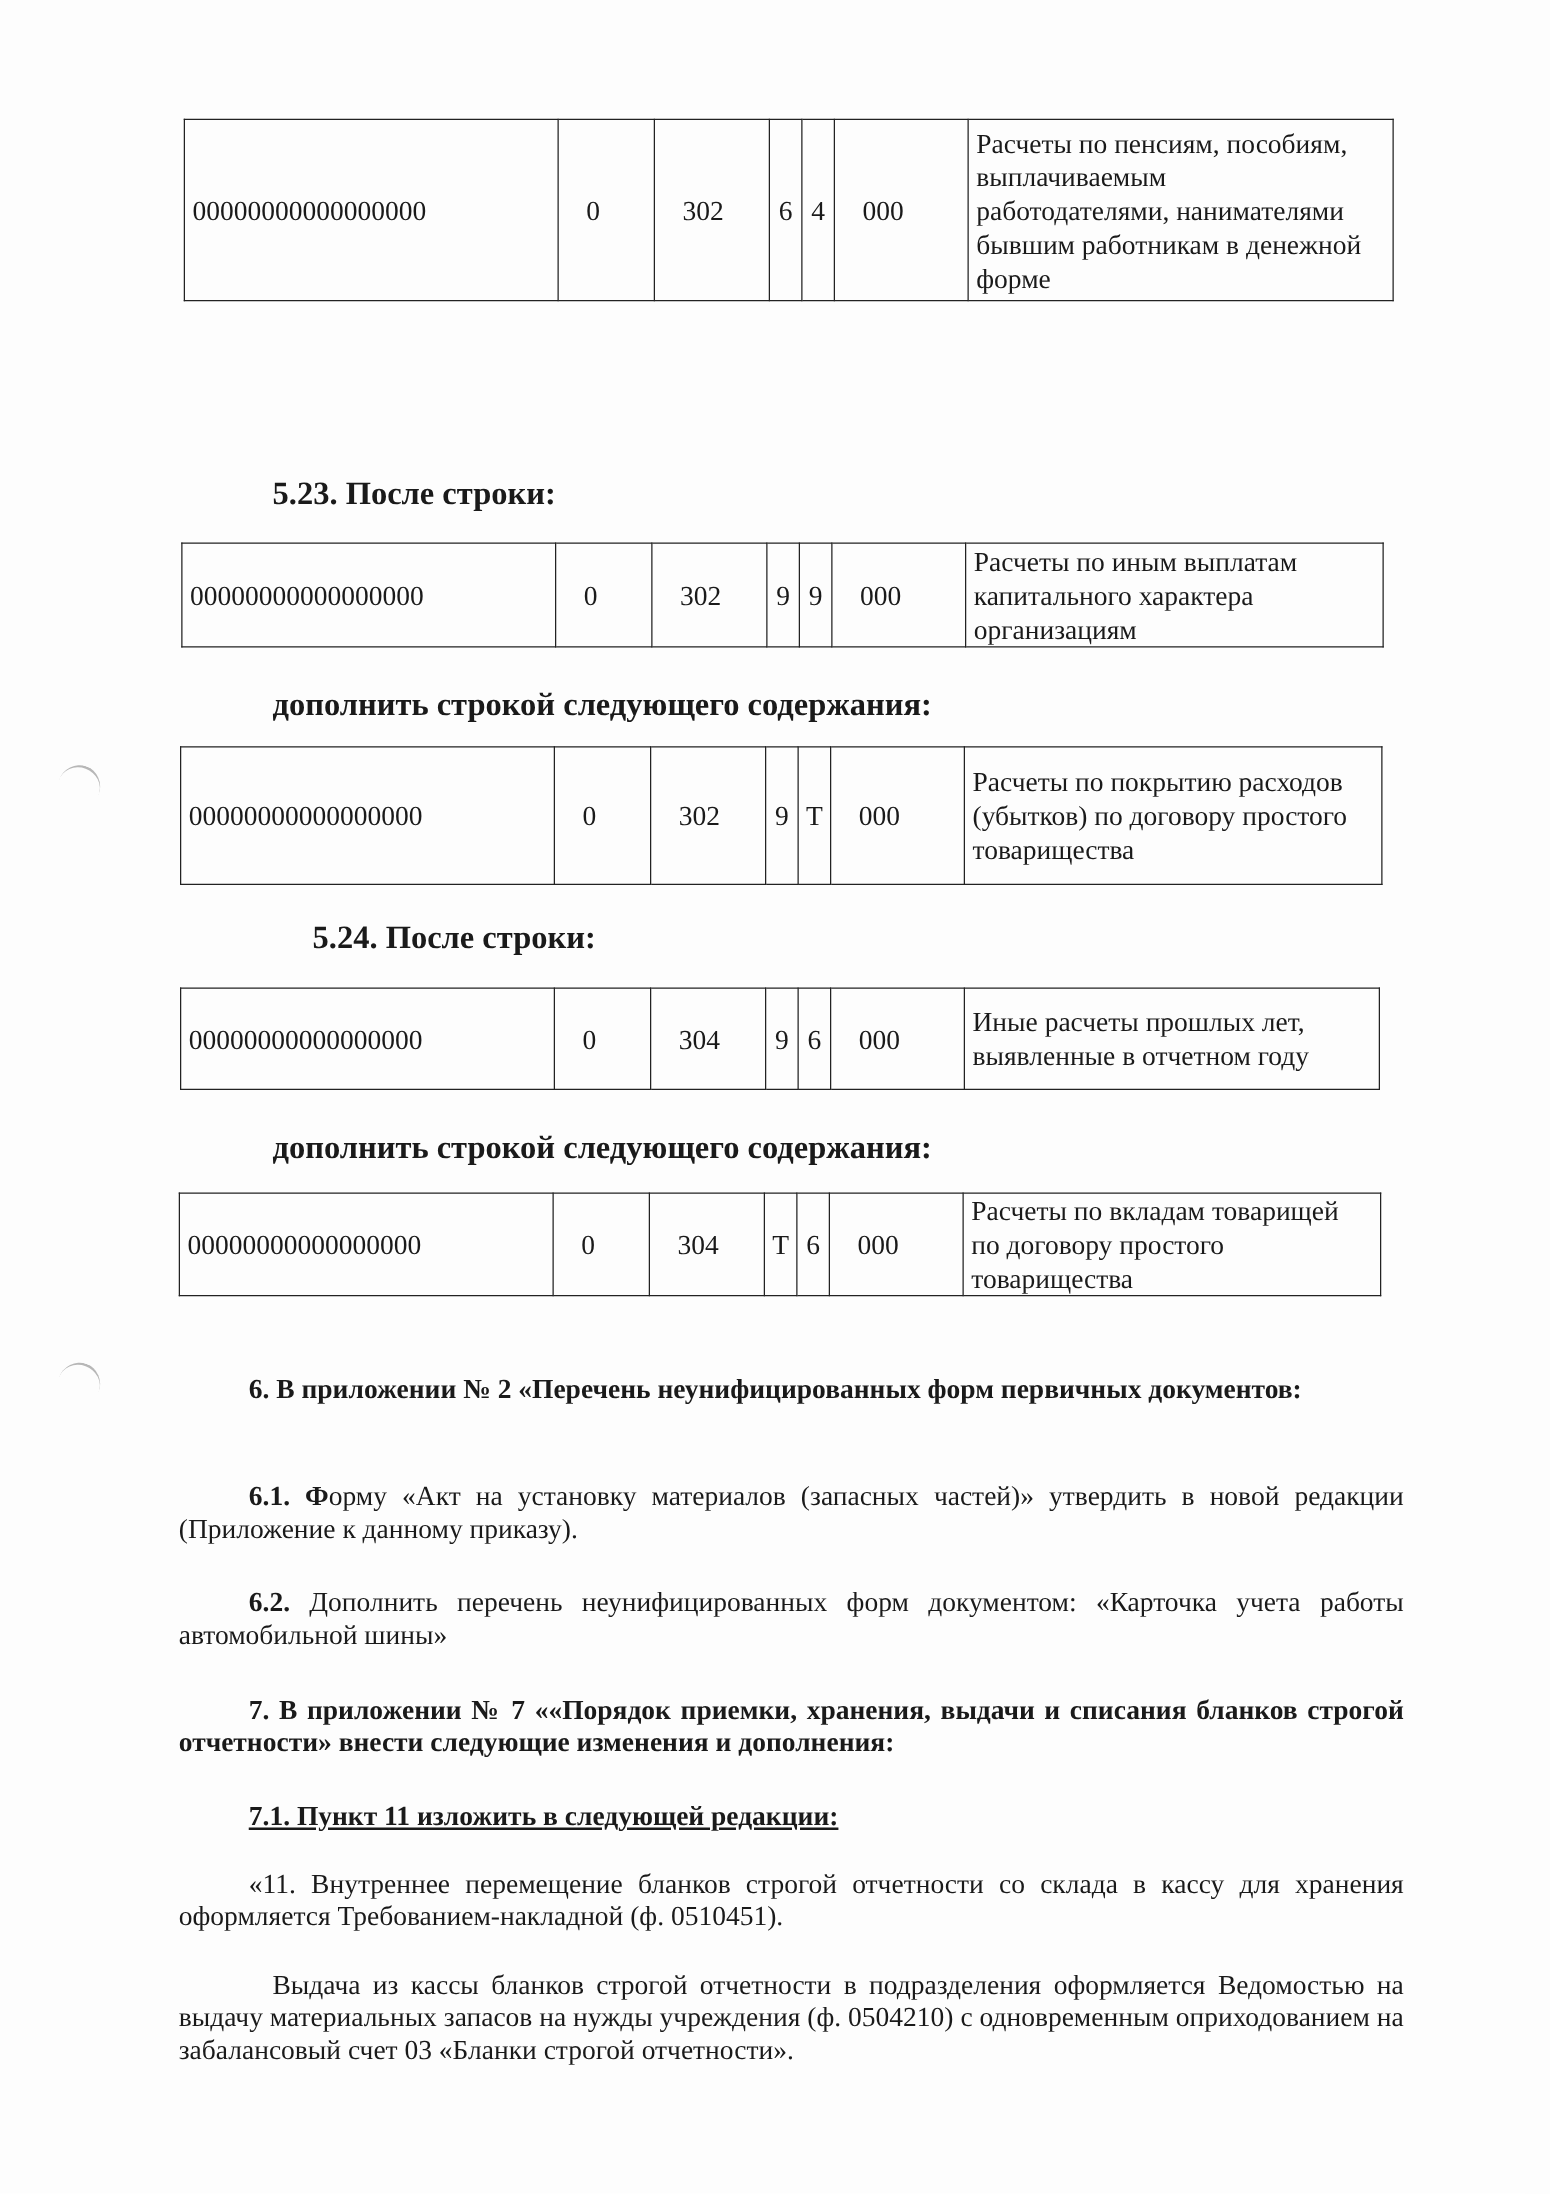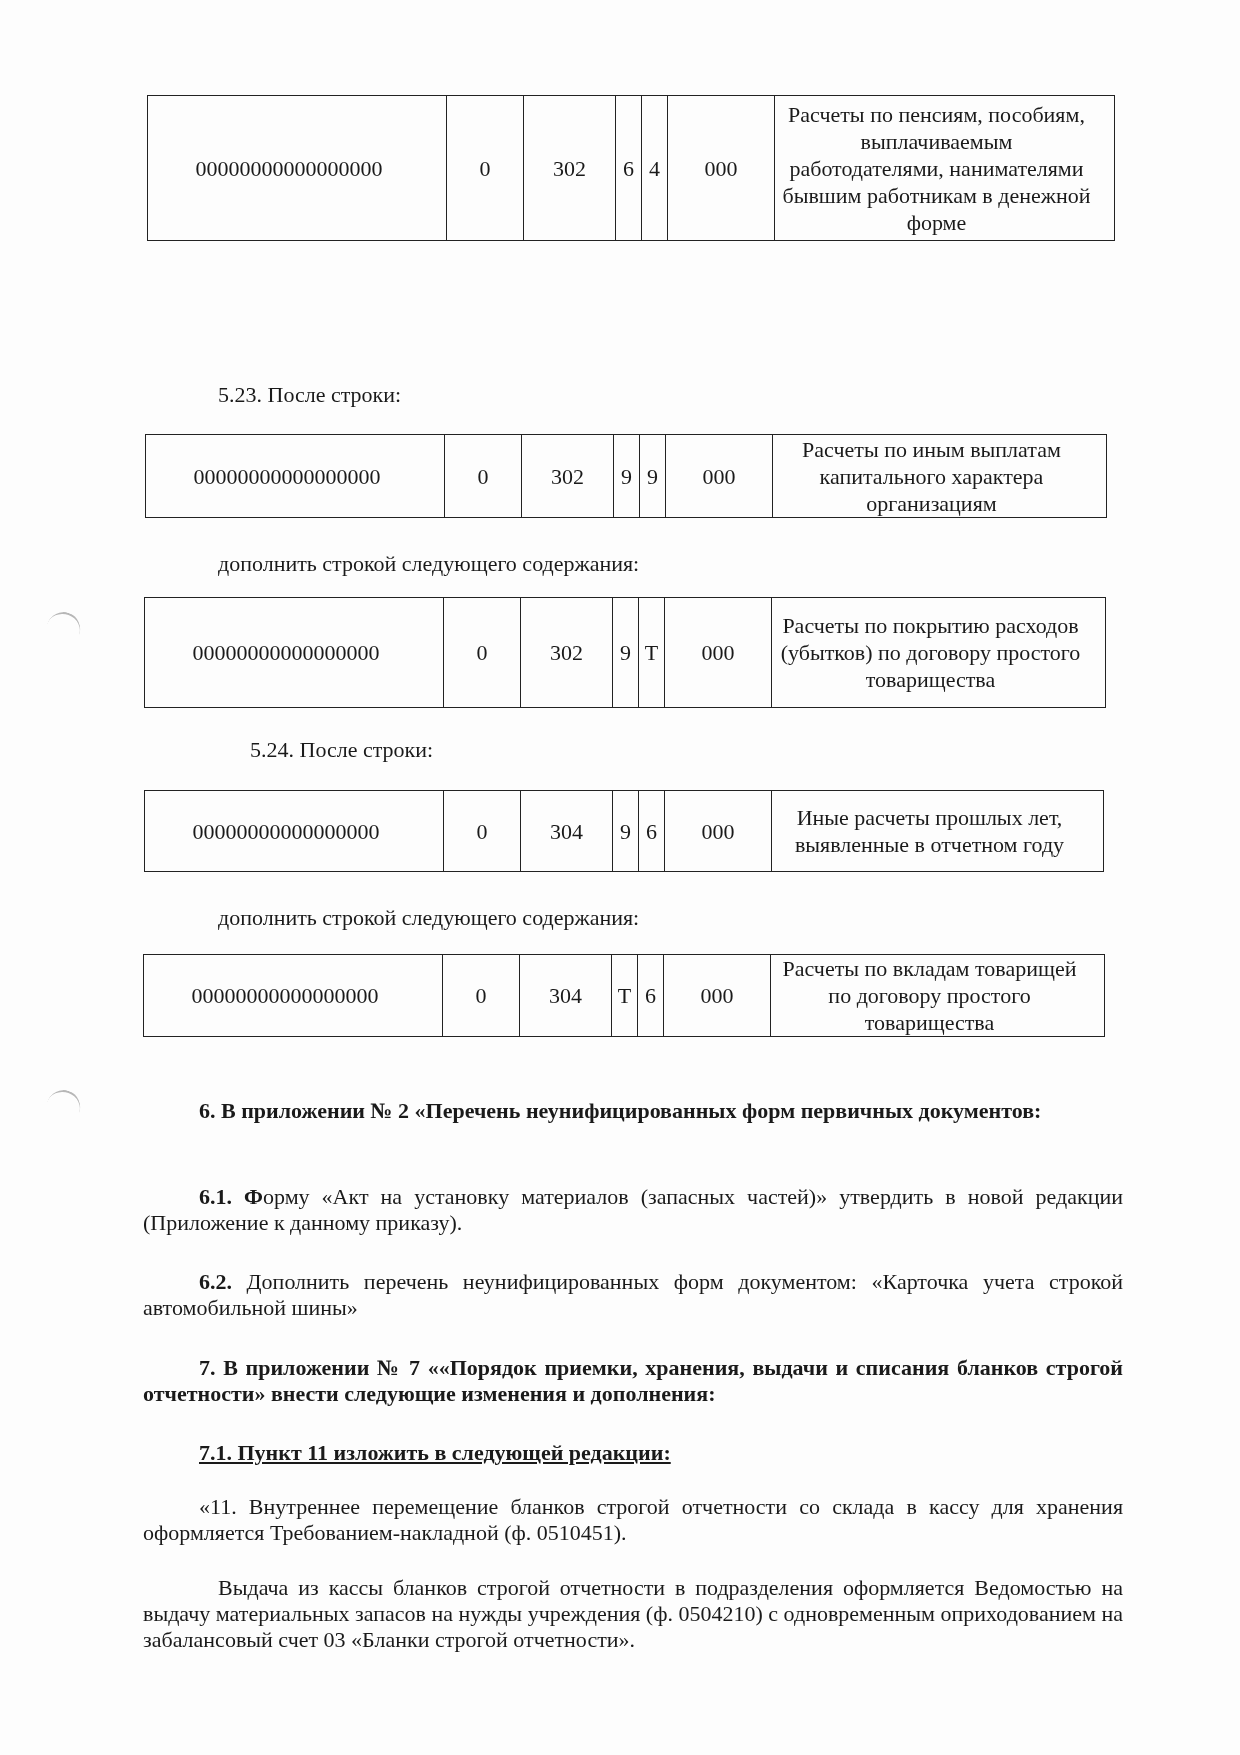--- a/index.html
+++ b/index.html
@@ -2,29 +2,29 @@
 <html><head>
 <meta charset="utf-8">
 <style>
   html, body { margin: 0; padding: 0; background: #ffffff; }
   body { width: 1240px; height: 1755px; position: relative; overflow: hidden;
          font-family: "Liberation Serif", "DejaVu Serif", serif; color: #1a1a1a; }
   .page { position: absolute; left: 0; top: 0; width: 1240px; height: 1755px; background: #fdfdfd; }
   .punch { position: absolute; width: 34px; height: 34px; border-top: 2px solid #9a9a9a; border-radius: 50%;
            transform: rotate(20deg); opacity: 0.7; }
   .code-table { position: absolute; border-collapse: collapse; font-size: 22px; line-height: 27px; }
-  .code-table td { border: 1.6px solid #222; padding: 0 22px; vertical-align: middle; text-align: center; }
+  .code-table td { border: 1.6px solid #222; padding: 0 22px; vertical-align: middle; }
   .code-table td.c-code { width: 270px; padding-left: 6px; }
   .code-table td.c-a { width: 32px; }
   .code-table td.c-b { width: 47px; }
   .code-table td.c-c { width: 17px; text-align: center; padding: 0 4px; }
   .code-table td.c-d { width: 17px; text-align: center; padding: 0 4px; }
   .code-table td.c-e { width: 62px; }
   .code-table td.c-desc { padding-left: 6px; }
-  .heading { position: absolute; font-weight: normal; font-size: 22px; line-height: 27px; white-space: nowrap; }
+  .heading { position: absolute; font-weight: bold; font-size: 26px; line-height: 27px; white-space: nowrap; }
   .para { position: absolute; left: 143px; width: 980px; font-size: 22px; line-height: 26px; text-align: justify; }
   .para .indent { display: inline-block; width: 56px; }
   .para b { font-weight: bold; }
 </style>
 </head>
 <body>
 
 <div class="page">
 
   <div class="punch" style="left:46px; top:612px;"></div>
@@ -110,21 +110,21 @@
 
   <div class="para" style="top:1098px; font-weight:bold;">
     <span class="indent"></span><span>6. В приложении № 2 «Перечень неунифицированных форм первичных документов:</span>
   </div>
 
   <div class="para" style="top:1184px;">
     <span class="indent"></span><b>6.1.</b> <b>Ф</b><span>орму «Акт на установку материалов (запасных частей)» утвердить в новой редакции (Приложение к данному приказу).</span>
   </div>
 
   <div class="para" style="top:1269px;">
-    <span class="indent"></span><b>6.2.</b><span> Дополнить перечень неунифицированных форм документом: «Карточка учета строкой автомобильной шины»</span>
+    <span class="indent"></span><b>6.2.</b><span> Дополнить перечень неунифицированных форм документом: «Карточка учета работы автомобильной шины»</span>
   </div>
 
   <div class="para" style="top:1355px; font-weight:bold;">
     <span class="indent"></span><span>7. В приложении № 7 ««Порядок приемки, хранения, выдачи и списания бланков строгой отчетности» внести следующие изменения и дополнения:</span>
   </div>
 
   <div class="para" style="top:1440px; font-weight:bold;text-decoration:underline;">
     <span class="indent"></span><span>7.1. Пункт 11 изложить в следующей редакции:</span>
   </div>
 

